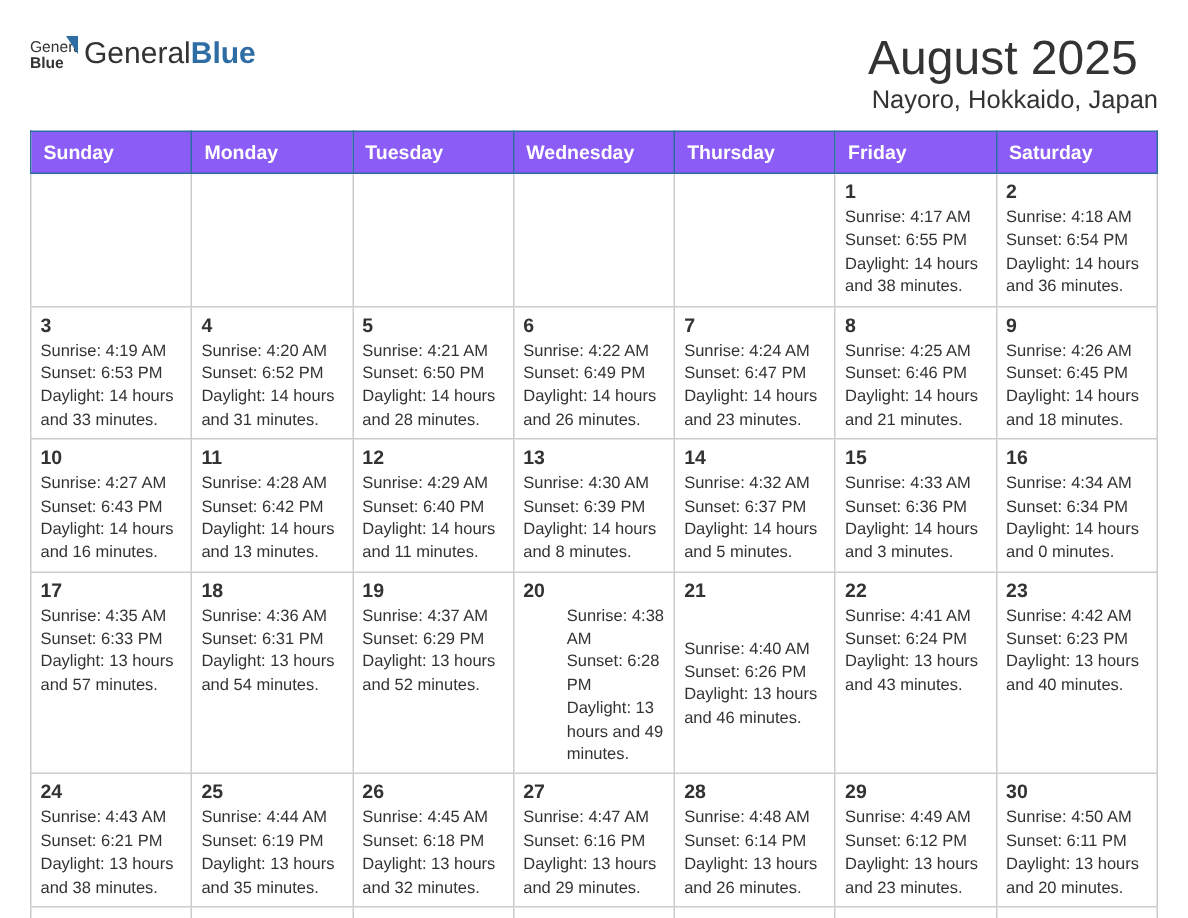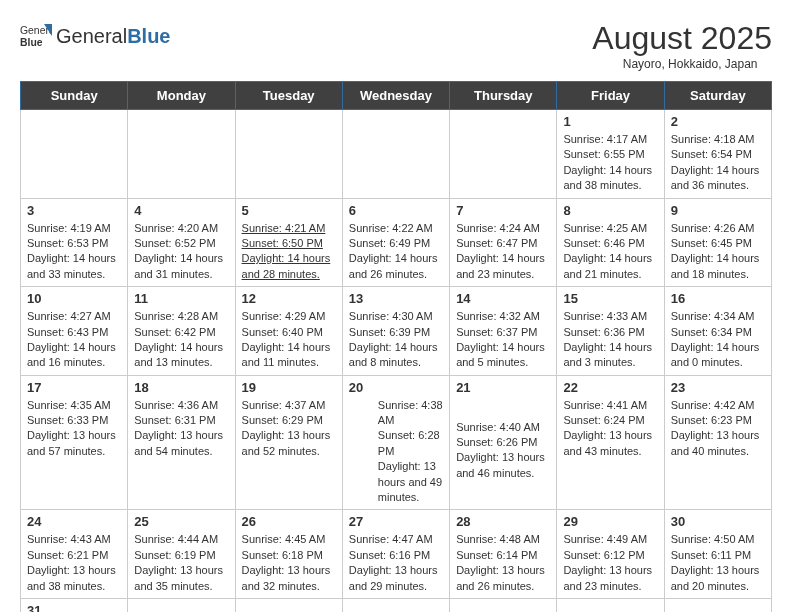--- a/index.html
+++ b/index.html
@@ -27,35 +27,35 @@
     }
     .title-area {
       text-align: center;
     }
     .month-title {
       font-size: 32px;
       color: #333;
       font-weight: normal;
     }
     .location-title {
-      font-size: 12px;
+      font-size: 17px;
       color: #333;
       margin-left: 16px;
     }
     table {
       width: 100%;
       border-collapse: collapse;
       border: 1px solid #ccc;
     }
     thead tr th {
-      background-color: #404040;
+      background-color: #8b5cf6;
       color: #fff;
       font-size: 13px;
       font-weight: bold;
-      text-align: center;
+      text-align: left;
       padding: 6px 8px;
       border: 1px solid #2e6da4;
     }
     tbody tr td {
       vertical-align: top;
       border: 1px solid #ccc;
       padding: 4px 6px;
       font-size: 11px;
       color: #333;
       width: calc(100% / 7);
@@ -141,21 +141,21 @@
 Daylight: 14 hours and 33 minutes.</div>
         </td>
         <td>
           <span class="day-number">4</span>
           <div class="day-info" style="white-space: pre-line;">Sunrise: 4:20 AM
 Sunset: 6:52 PM
 Daylight: 14 hours and 31 minutes.</div>
         </td>
         <td>
           <span class="day-number">5</span>
-          <div class="day-info" style="white-space: pre-line; text-decoration: underline;">Sunrise: 4:21 AM
+          <div class="day-info" style="white-space: pre-line;">Sunrise: 4:21 AM
 Sunset: 6:50 PM
 Daylight: 14 hours and 28 minutes.</div>
         </td>
         <td>
           <span class="day-number">6</span>
           <div class="day-info" style="white-space: pre-line;">Sunrise: 4:22 AM
 Sunset: 6:49 PM
 Daylight: 14 hours and 26 minutes.</div>
         </td>
         <td>

